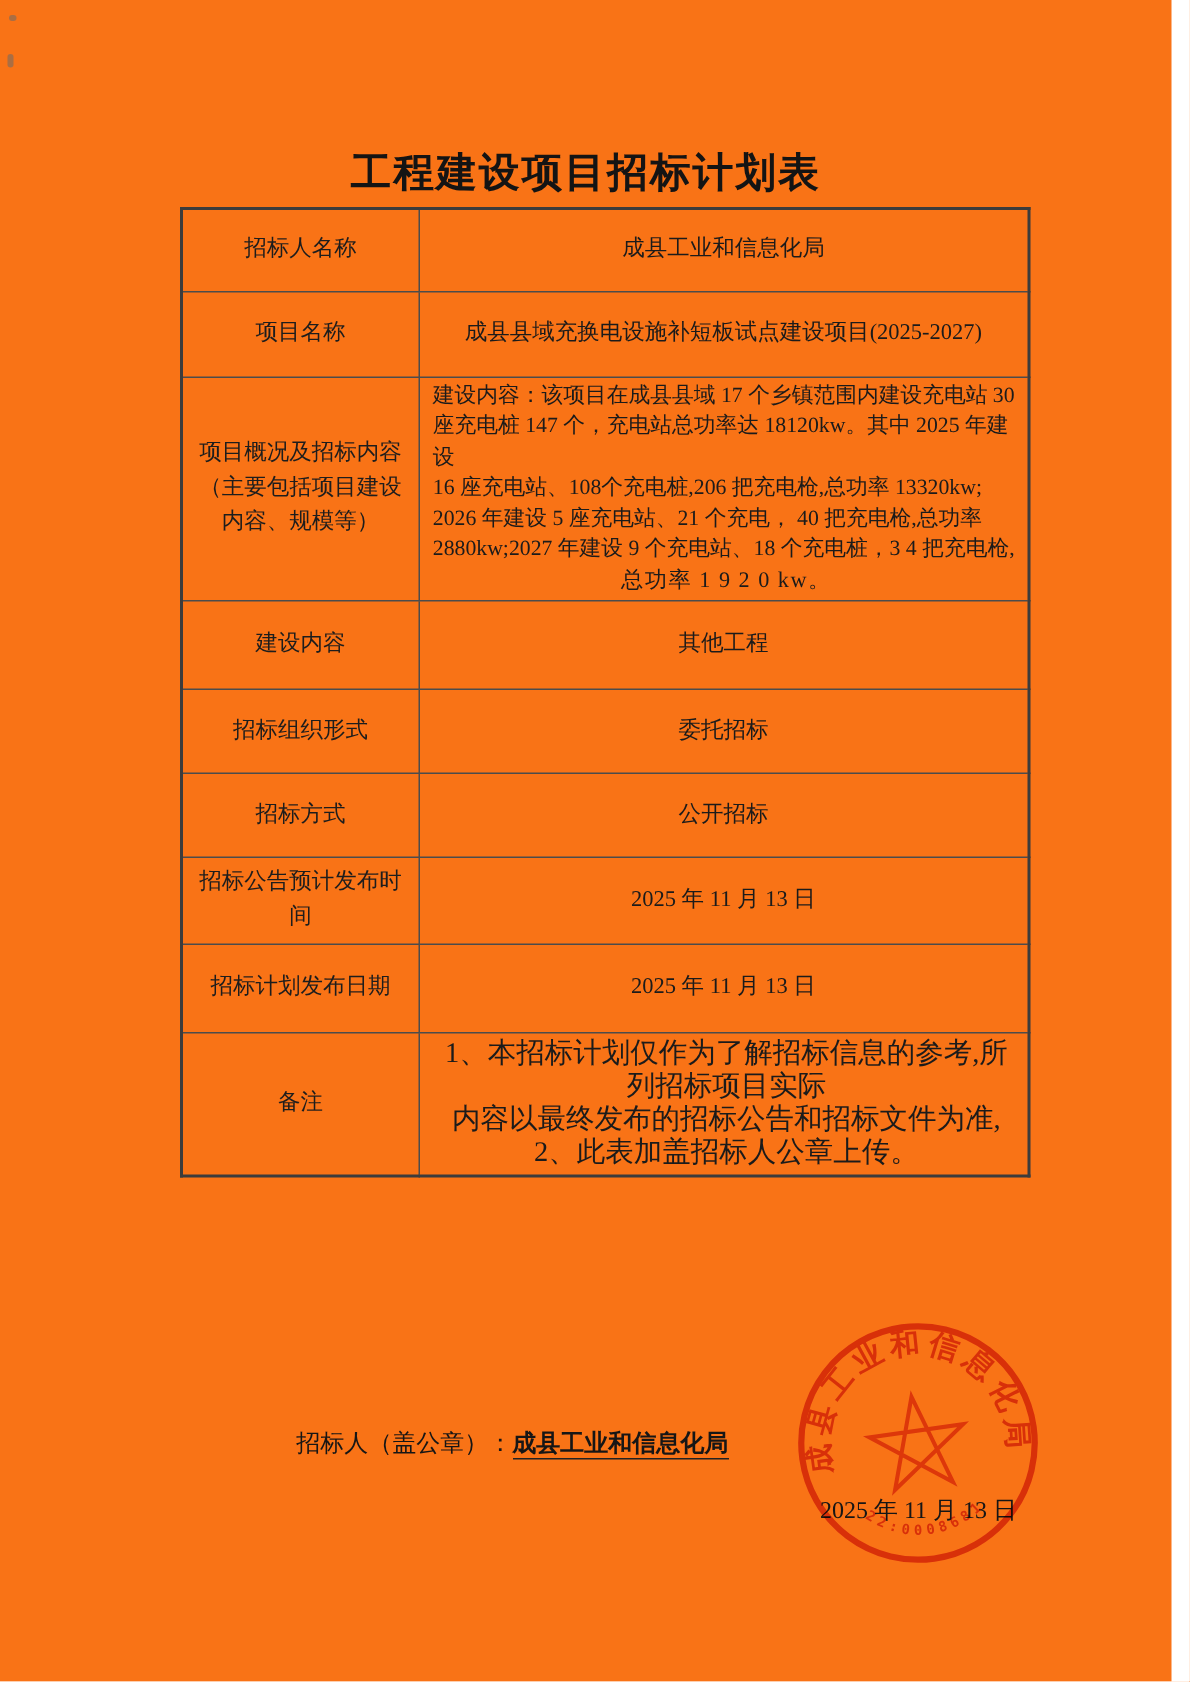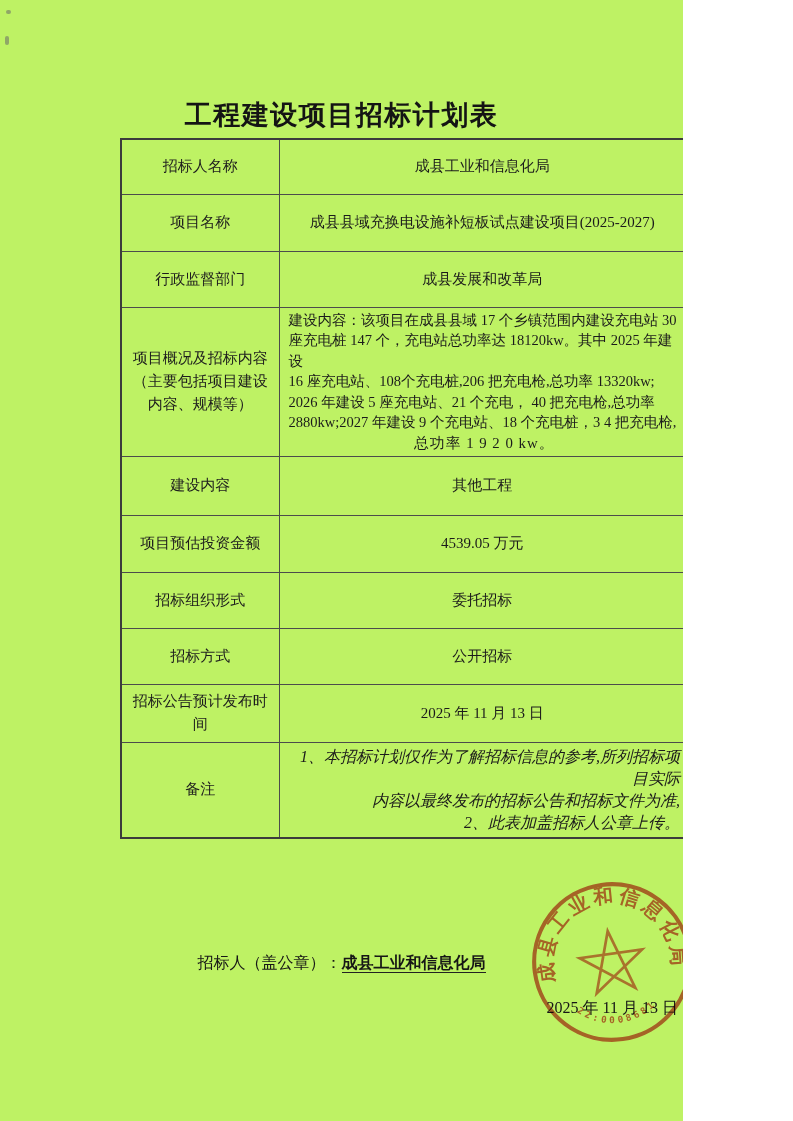--- a/index.html
+++ b/index.html
@@ -1,18 +1,18 @@
 <!DOCTYPE html>
 <html><head>
 <meta charset="utf-8">
 <style>
   html,body { margin:0; padding:0; background:#ffffff; }
   .page {
-    position:relative; width:683px; height:1121px;
-    background:#bef264; overflow:hidden;
+    position:relative; width:781px; height:1121px;
+    background:#f97316; overflow:hidden;
     font-family:"Liberation Serif","DejaVu Serif",serif;
     color:#1b1b1b;
   }
   .scan-speck { position:absolute; background:#6a6a6a; border-radius:2px; opacity:.55; }
   .speck1 { left:6px; top:10px; width:5px; height:4px; }
   .speck2 { left:5px; top:36px; width:4px; height:9px; }
 
   .doc-title {
     position:absolute; left:0; top:97px; width:100%;
     text-align:center; font-size:27px; font-weight:bold; letter-spacing:1.5px;
@@ -38,21 +38,21 @@
 
   tr.r1  { height:55px;padding-left:32px; }  tr.r2  { height:57px; }
   tr.r3  { height:56px; }  tr.r4  { height:56px; }
   tr.r5  { height:125px; } tr.r6  { height:59px; }
   tr.r7  { height:57px; }  tr.r8  { height:56px;margin-top:32px; }
   tr.r9  { height:56px; }  tr.r10 { height:58px;margin-top:20px; }
   tr.r11 { height:59px; }  tr.r12 { height:96px; }
 
   .ov-body { white-space:pre-line; font-size:14.5px; line-height:20.6px; text-align:left; }
   .ov-last { text-align:center; font-size:14.8px; line-height:20.6px; letter-spacing:1px; }
-  .remark-body { white-space:pre-line; font-size:16px; line-height:22px; text-align:right;font-style:italic; }
+  .remark-body { white-space:pre-line; font-size:19px; line-height:22px; text-align:center; }
 
   .footer-line1 {
     position:absolute; top:951px; left:0; width:683px;
     text-align:center; font-size:16px; line-height:24px; color:#161616;
   }
   .footer-line1 .signed-name {
     font-weight:bold; border-bottom:1.5px solid #222; padding-bottom:1px;
   }
   .footer-date {
     position:absolute; top:996px; left:0; width:678px;
@@ -89,56 +89,52 @@
       </colgroup>
     <tbody>
       <tr class="r1">
         <td class="label">招标人名称</td>
         <td class="value">成县工业和信息化局</td>
       </tr>
       <tr class="r2">
         <td class="label">项目名称</td>
         <td class="value">成县县域充换电设施补短板试点建设项目(2025-2027)</td>
       </tr>
-      <tr class="r3">
-        <td class="label">行政监督部门</td>
-        <td class="value">成县发展和改革局</td>
-      </tr>
       <tr class="r5">
         <td class="label">项目概况及招标内容
 （主要包括项目建设
 内容、规模等）</td>
         <td class="value value-left">
           <div class="ov-body">建设内容：该项目在成县县域 17 个乡镇范围内建设充电站 30
 座充电桩 147 个，充电站总功率达 18120kw。其中 2025 年建设
 16 座充电站、108个充电桩,206 把充电枪,总功率 13320kw;
 2026 年建设 5 座充电站、21 个充电， 40 把充电枪,总功率
 2880kw;2027 年建设 9 个充电站、18 个充电桩，3 4 把充电枪,</div>
           <div class="ov-last">总功率 1 9 2 0 kw。</div>
         </td>
       </tr>
       <tr class="r6">
         <td class="label">建设内容</td>
         <td class="value">其他工程</td>
       </tr>
-      <tr class="r7">
-        <td class="label">项目预估投资金额</td>
-        <td class="value">4539.05 万元</td>
-      </tr>
       <tr class="r8">
         <td class="label">招标组织形式</td>
         <td class="value">委托招标</td>
       </tr>
       <tr class="r9">
         <td class="label">招标方式</td>
         <td class="value">公开招标</td>
       </tr>
       <tr class="r10">
         <td class="label">招标公告预计发布时
 间</td>
+        <td class="value">2025 年 11 月 13 日</td>
+      </tr>
+      <tr class="r11">
+        <td class="label">招标计划发布日期</td>
         <td class="value">2025 年 11 月 13 日</td>
       </tr>
       <tr class="r12">
         <td class="label">备注</td>
         <td class="value value-left">
           <div class="remark-body">1、本招标计划仅作为了解招标信息的参考,所列招标项目实际
 内容以最终发布的招标公告和招标文件为准,
 2、此表加盖招标人公章上传。</div>
         </td>
       </tr>

